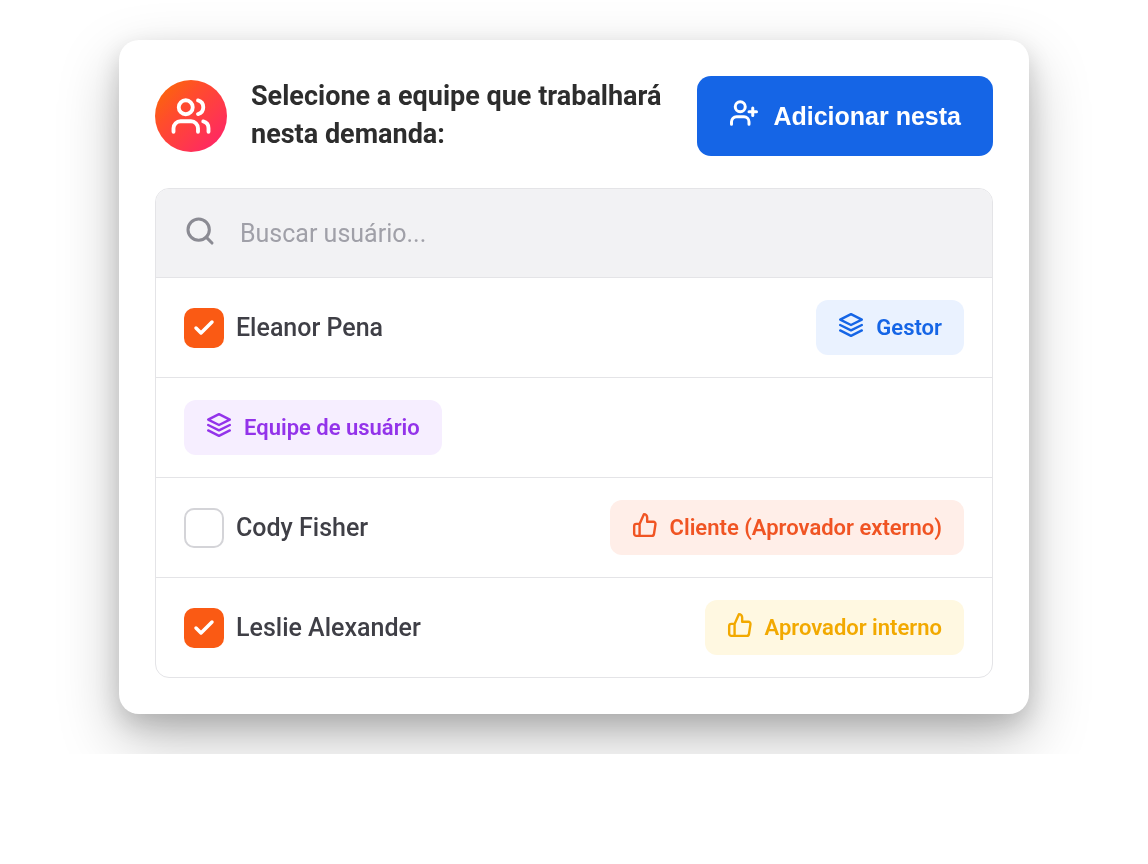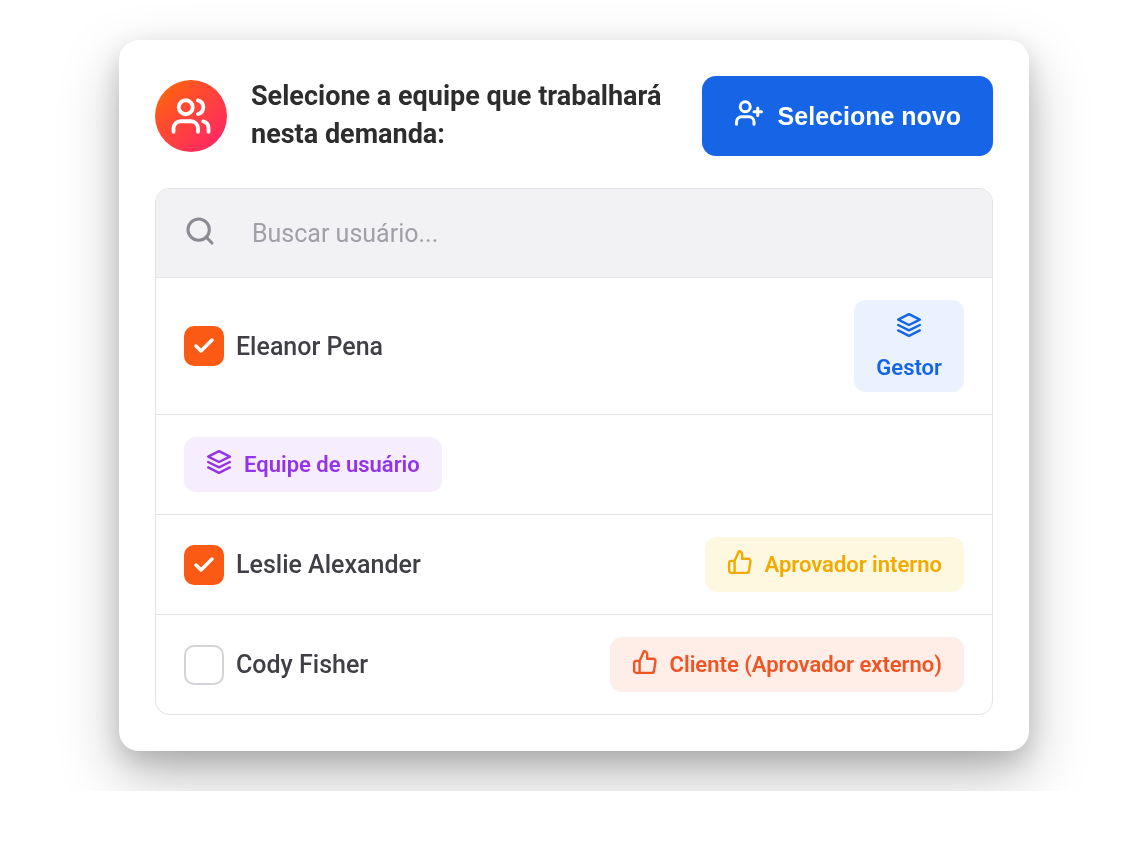--- a/index.html
+++ b/index.html
@@ -77,21 +77,20 @@
       gap: 24px;
     }
     .search-input {
       border: none;
       background: transparent;
       font-size: 25px;
       color: #6b7280;
       outline: none;
       flex: 1;
       font-family: inherit;
-      margin-left: 12px;
     }
     .search-input::placeholder {
       color: #a0a0a8;
     }
     .user-row {
       padding: 22px 28px;
       display: flex;
       align-items: center;
       justify-content: space-between;
       border-top: 1px solid #e4e4e7;
@@ -128,21 +127,20 @@
       align-items: center;
       gap: 12px;
       padding: 12px 22px;
       border-radius: 12px;
       font-size: 22px;
       font-weight: 600;
     }
     .role-badge.gestor {
       background: #eaf2ff;
       color: #1565e6;
-      flex-direction: column;
     }
     .role-badge.equipe {
       background: #f6eeff;
       color: #9333ea;
     }
     .role-badge.aprovador-interno {
       background: #fff8e1;
       color: #f2a900;
     }
     .role-badge.aprovador-externo {
@@ -168,21 +166,21 @@
     </div>
     <button class="add-button">
       <span>
         <svg width="30" height="30" viewBox="0 0 24 24" fill="none" stroke="#ffffff" stroke-width="2.4" stroke-linecap="round" stroke-linejoin="round">
           <path d="M16 21v-2a4 4 0 0 0-4-4H6a4 4 0 0 0-4 4v2"></path>
           <circle cx="9" cy="7" r="4"></circle>
           <line x1="19" y1="8" x2="19" y2="14"></line>
           <line x1="22" y1="11" x2="16" y2="11"></line>
         </svg>
       </span>
-      <span>Selecione novo</span>
+      <span>Adicionar nesta</span>
     </button>
   </div>
 
   <div class="list-container">
     <div class="search-bar">
       <span>
         <svg width="32" height="32" viewBox="0 0 24 24" fill="none" stroke="#8b8b93" stroke-width="2.3" stroke-linecap="round" stroke-linejoin="round">
           <circle cx="11" cy="11" r="8"></circle>
           <line x1="21" y1="21" x2="16.65" y2="16.65"></line>
         </svg>
@@ -214,41 +212,41 @@
             <span><svg width="26" height="26" viewBox="0 0 24 24" fill="none" stroke="#9333ea" stroke-width="2.2" stroke-linecap="round" stroke-linejoin="round">
                 <polygon points="12 2 2 7 12 12 22 7 12 2"></polygon>
                 <polyline points="2 17 12 22 22 17"></polyline>
                 <polyline points="2 12 12 17 22 12"></polyline>
               </svg></span>
             <span>Equipe de usuário</span>
           </div>
         </div>
         <div class="user-row">
           <div class="user-left">
+            <div class="checkbox unchecked"></div>
+            <span class="user-name">Cody Fisher</span>
+          </div>
+          <div class="role-badge aprovador-externo">
+            <span><svg width="26" height="26" viewBox="0 0 24 24" fill="none" stroke="#f05423" stroke-width="2.2" stroke-linecap="round" stroke-linejoin="round">
+                <path d="M14 9V5a3 3 0 0 0-3-3l-4 9v11h11.28a2 2 0 0 0 2-1.7l1.38-9a2 2 0 0 0-2-2.3zM7 22H4a2 2 0 0 1-2-2v-7a2 2 0 0 1 2-2h3"></path>
+              </svg></span>
+            <span>Cliente (Aprovador externo)</span>
+          </div>
+        </div>
+        <div class="user-row">
+          <div class="user-left">
             <div class="checkbox checked">
               <svg width="24" height="24" viewBox="0 0 24 24" fill="none" stroke="#ffffff" stroke-width="3.5" stroke-linecap="round" stroke-linejoin="round">
                 <polyline points="20 6 9 17 4 12"></polyline>
               </svg>
             </div>
             <span class="user-name">Leslie Alexander</span>
           </div>
           <div class="role-badge aprovador-interno">
             <span><svg width="26" height="26" viewBox="0 0 24 24" fill="none" stroke="#f2a900" stroke-width="2.2" stroke-linecap="round" stroke-linejoin="round">
                 <path d="M14 9V5a3 3 0 0 0-3-3l-4 9v11h11.28a2 2 0 0 0 2-1.7l1.38-9a2 2 0 0 0-2-2.3zM7 22H4a2 2 0 0 1-2-2v-7a2 2 0 0 1 2-2h3"></path>
               </svg></span>
             <span>Aprovador interno</span>
           </div>
         </div>
-        <div class="user-row">
-          <div class="user-left">
-            <div class="checkbox unchecked"></div>
-            <span class="user-name">Cody Fisher</span>
-          </div>
-          <div class="role-badge aprovador-externo">
-            <span><svg width="26" height="26" viewBox="0 0 24 24" fill="none" stroke="#f05423" stroke-width="2.2" stroke-linecap="round" stroke-linejoin="round">
-                <path d="M14 9V5a3 3 0 0 0-3-3l-4 9v11h11.28a2 2 0 0 0 2-1.7l1.38-9a2 2 0 0 0-2-2.3zM7 22H4a2 2 0 0 1-2-2v-7a2 2 0 0 1 2-2h3"></path>
-              </svg></span>
-            <span>Cliente (Aprovador externo)</span>
-          </div>
-        </div>
       </div>
   </div>
 </div>
 
 </body></html>

